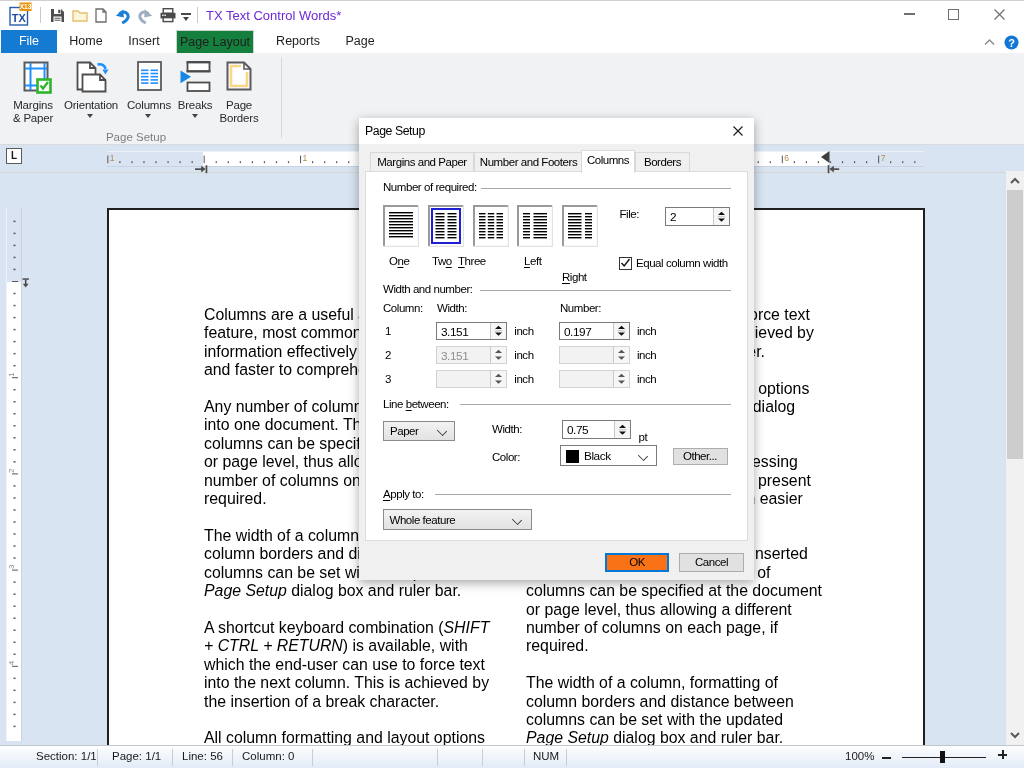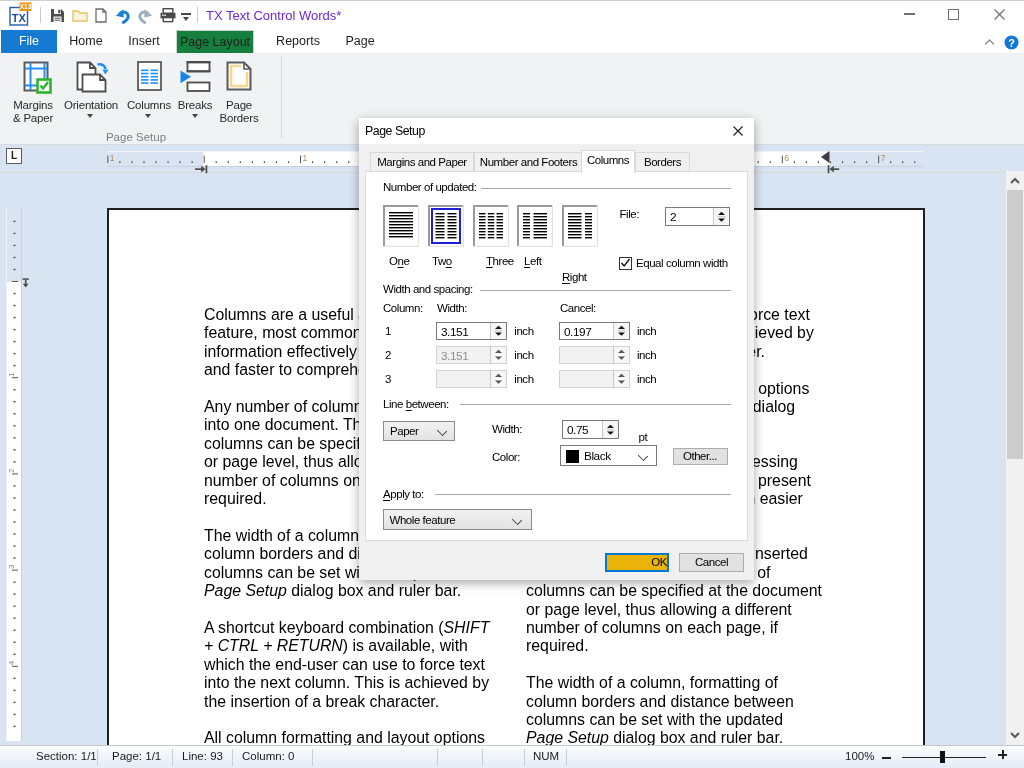--- a/index.html
+++ b/index.html
@@ -353,21 +353,21 @@
         </svg>
     <svg class="abs" style="left:4px;top:560px" width="10" height="8" viewBox="0 0 10 8">
           <path d="M1 2 L5 6 L9 2" fill="none" stroke="#5a5a5a" stroke-width="2"></path>
         </svg>
   </div>
 </div>
 
 <div class="abs" id="statusbar">
   <div class="abs stxt" style="left:36px">Section: 1/1</div>
   <div class="abs stxt" style="left:112px">Page: 1/1</div>
-  <div class="abs stxt" style="left:182px">Line: 93</div>
+  <div class="abs stxt" style="left:182px">Line: 56</div>
   <div class="abs stxt" style="left:242px">Column: 0</div>
   <div class="abs stxt" style="left:533px">NUM</div>
   <div class="abs ssep" style="left:97px"></div>
   <div class="abs ssep" style="left:172px"></div>
   <div class="abs ssep" style="left:232px"></div>
   <div class="abs ssep" style="left:312px"></div>
   <div class="abs ssep" style="left:437px"></div>
   <div class="abs ssep" style="left:482px"></div>
   <div class="abs ssep" style="left:524px"></div>
   <div class="abs ssep" style="left:566px"></div>
@@ -386,21 +386,21 @@
         <path d="M0.5 0.5 L9.5 9.5 M9.5 0.5 L0.5 9.5" stroke="#1a1a1a" stroke-width="1.1"></path>
       </svg>
 
   <div class="abs dtab" style="left:11px;width:104px">Margins and Paper</div>
   <div class="abs dtab" style="left:115px;width:109px">Number and Footers</div>
   <div class="abs dtab" style="left:276px;width:55px">Borders</div>
   <div class="abs dtab" style="left:222px;top:31.5px;width:54px;height:23px;background:#fff;border-bottom:none;z-index:3">Columns</div>
   <div class="abs" id="dpane"></div>
   <div class="abs" id="dcontent" style="left:0;top:53px;width:395px;height:370px">
 
-    <div class="abs nw" style="left:24px;top:10px">Number of updated:</div>
+    <div class="abs nw" style="left:24px;top:10px">Number of required:</div>
     <div class="abs gline" style="left:122px;top:16.5px;width:250px"></div>
 
     <svg class="abs" id="pv1" style="left:24px;top:34px" width="36" height="42" viewBox="0 0 36 42">
           <rect x="0" y="0" width="36" height="42" fill="#fff"></rect>
           <rect x="0" y="0" width="36" height="2" fill="#9a9a9a"></rect>
           <rect x="0" y="0" width="2" height="42" fill="#9a9a9a"></rect>
           <rect x="0" y="40.8" width="36" height="1.2" fill="#e2e2e2"></rect>
           <rect x="34.8" y="0" width="1.2" height="42" fill="#e2e2e2"></rect>
           <rect x="6" y="7" width="24" height="1.4" fill="#000"></rect>
           <rect x="6" y="10" width="24" height="1.4" fill="#000"></rect>
@@ -517,44 +517,44 @@
           <rect x="23" y="14" width="7" height="1.4" fill="#000"></rect>
           <rect x="23" y="17" width="7" height="1.4" fill="#000"></rect>
           <rect x="23" y="20" width="7" height="1.4" fill="#000"></rect>
           <rect x="23" y="23" width="7" height="1.4" fill="#000"></rect>
           <rect x="23" y="26" width="7" height="1.4" fill="#000"></rect>
           <rect x="23" y="29" width="7" height="1.4" fill="#000"></rect>
           <rect x="23" y="32" width="7" height="1.4" fill="#000"></rect>
         </svg>
     <div class="abs nw" style="left:30px;top:84px">O<span class="u">n</span>e</div>
     <div class="abs nw" style="left:73px;top:84px">Tw<span class="u">o</span></div>
-    <div class="abs nw" style="left:127px;top:84px"><span class="u">T</span>hree</div>
+    <div class="abs nw" style="left:99px;top:84px"><span class="u">T</span>hree</div>
     <div class="abs nw" style="left:165px;top:84px"><span class="u">L</span>eft</div>
     <div class="abs nw" style="left:203px;top:100px"><span class="u">R</span>ight</div>
     <div class="abs nw" style="left:260.5px;top:37px">File:</div>
     <div class="abs tbox" style="left:306px;top:36px;width:65px;height:19px">
       <div class="abs" style="left:4px;top:2px">2</div>
       <div class="abs spin" style="right:0;top:0;width:15px;height:17px"></div>
       <svg class="abs" style="right:3px;top:2.5px" width="9" height="12" viewBox="0 0 9 12">
             <path d="M1 4 L4.5 0.8 L8 4 Z" fill="#111"></path>
             <path d="M1 7.5 L4.5 10.7 L8 7.5 Z" fill="#111"></path>
             <line x1="0.5" y1="5.8" x2="8.5" y2="5.8" stroke="#c4c4c4"></line>
           </svg>
     </div>
     <div class="abs" style="left:260px;top:86px;width:13px;height:13px;background:#fff;border:1px solid #333;box-sizing:border-box"></div>
     <svg class="abs" style="left:261px;top:87px" width="11" height="10" viewBox="0 0 11 10">
           <path d="M1.5 5 L4.2 8 L9.5 1" fill="none" stroke="#111" stroke-width="1.4"></path>
         </svg>
     <div class="abs nw" style="left:277px;top:86px">Equal column width</div>
 
-    <div class="abs nw" style="left:24px;top:112px">Width and spacing:</div>
+    <div class="abs nw" style="left:24px;top:112px">Width and number:</div>
     <div class="abs gline" style="left:121px;top:118.5px;width:251px"></div>
     <div class="abs nw" style="left:24px;top:131px">Column:</div>
     <div class="abs nw" style="left:78px;top:131px">Width:</div>
-    <div class="abs nw" style="left:201px;top:131px">Cancel:</div>
+    <div class="abs nw" style="left:201px;top:131px">Number:</div>
     <div class="abs nw" style="left:26px;top:154px">1</div>
     <div class="abs nw" style="left:26px;top:178px">2</div>
     <div class="abs nw" style="left:26px;top:202px">3</div>
     <div class="abs tbox" style="left:77px;top:151px;width:71px;height:18px">
           <div class="abs" style="left:4px;top:1.5px">3.151</div>
           <div class="abs spin" style="right:0;top:0;width:15px;height:16px"></div>
           <svg class="abs" style="right:3px;top:2px" width="9" height="12" viewBox="0 0 9 12">
             <path d="M1 4 L4.5 0.8 L8 4 Z" fill="#111"></path>
             <path d="M1 7.5 L4.5 10.7 L8 7.5 Z" fill="#111"></path>
             <line x1="0.5" y1="5.8" x2="8.5" y2="5.8" stroke="#c4c4c4"></line>
@@ -605,21 +605,21 @@
     <div class="abs nw" style="left:155.3px;top:202px">inch</div>
     <div class="abs nw" style="left:278px;top:202px">inch</div>
 
     <div class="abs nw" style="left:24px;top:227px">Line <span class="u">b</span>etween:</div>
     <div class="abs gline" style="left:101px;top:232.5px;width:271px"></div>
     <div class="abs combo" style="left:24px;top:250px;width:72px;height:19.5px">
           <div class="abs" style="left:6px;top:2.5px">Paper</div>
           <div class="abs chev" style="right:8px;top:5px"></div>
         </div>
     <div class="abs nw" style="left:133px;top:251.5px">Width:</div>
-    <div class="abs tbox" style="left:203px;top:249px;width:57px;height:19px">
+    <div class="abs tbox" style="left:203px;top:249px;width:69px;height:19px">
           <div class="abs" style="left:4px;top:2px">0.75</div>
           <div class="abs spin" style="right:0;top:0;width:15px;height:17px"></div>
           <svg class="abs" style="right:3px;top:2.5px" width="9" height="12" viewBox="0 0 9 12">
             <path d="M1 4 L4.5 0.8 L8 4 Z" fill="#111"></path>
             <path d="M1 7.5 L4.5 10.7 L8 7.5 Z" fill="#111"></path>
             <line x1="0.5" y1="5.8" x2="8.5" y2="5.8" stroke="#c4c4c4"></line>
           </svg>
         </div>
     <div class="abs nw" style="left:279.5px;top:260px">pt</div>
     <div class="abs nw" style="left:133px;top:279.5px">Color:</div>
@@ -631,16 +631,16 @@
     <div class="abs" style="left:313.5px;top:276.5px;width:55px;height:17.5px;background:#e1e1e1;border:1px solid #adadad;box-sizing:border-box;text-align:center;line-height:15.5px">Other...</div>
 
     <div class="abs nw" style="left:24px;top:317px"><span class="u">A</span>pply to:</div>
     <div class="abs gline" style="left:75.6px;top:322.5px;width:296px"></div>
     <div class="abs combo" style="left:23.5px;top:338px;width:149px;height:21px">
           <div class="abs" style="left:6px;top:3.5px">Whole feature</div>
           <div class="abs chev" style="right:10px;top:6px"></div>
         </div>
   </div>
 
-  <div class="abs" style="left:246px;top:435px;width:64px;height:19px;background:#eab308;border:2px solid #0078d7;box-sizing:border-box;text-align:right;line-height:15px">OK</div>
+  <div class="abs" style="left:246px;top:435px;width:64px;height:19px;background:#f97316;border:2px solid #0078d7;box-sizing:border-box;text-align:center;line-height:15px">OK</div>
   <div class="abs" style="left:320px;top:435px;width:65px;height:19px;background:#e1e1e1;border:1px solid #adadad;box-sizing:border-box;text-align:center;line-height:17px">Cancel</div>
 </div>
 </div>
 
 </body></html>

